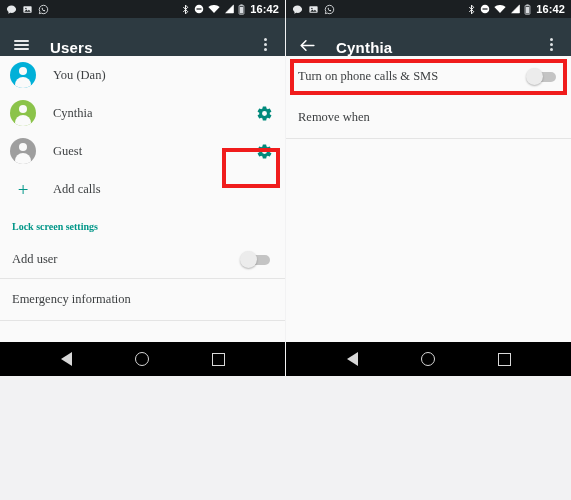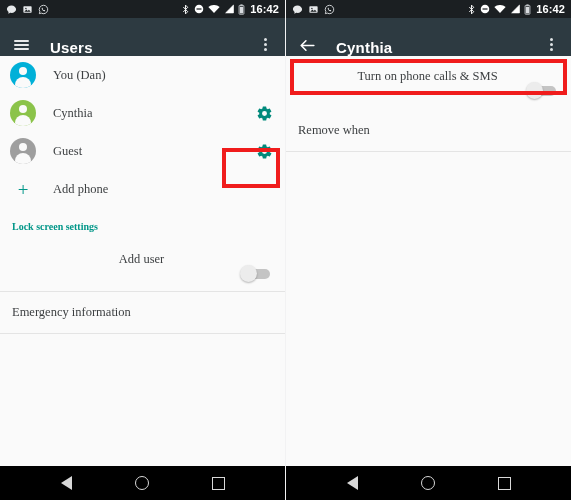--- a/index.html
+++ b/index.html
@@ -16,21 +16,21 @@
   .screens {
     position: relative;
     width: 571px;
     height: 500px;
     background: #f2f2f3;
     display: flex;
   }
   .phone {
     position: relative;
     width: 285px;
-    height: 500px;
+    height: 376px;
     background: #22c55e;
     display: flex;
     flex-direction: column;
     overflow: hidden;
   }
   .phone.right { margin-left: 1px; }
   .gutter {
     width: 0px;
     background: #f2f2f3;
   }
@@ -182,21 +182,20 @@
     padding: 13px 12px 11px 12px;
     font-size: 10px;
     font-weight: bold;
     color: #009688;
   }
 
   .pref-row {
     display: flex;
     align-items: center;
     padding: 9px 14px 11px 12px;
-    flex-direction: column;
   }
   .pref-texts { display: flex; flex-direction: column; }
   .pref-title {
     font-size: 12.5px;
     color: #3c3f41;
   }
   .pref-sub {
     font-size: 10.5px;
     color: #9a9a9a;
     margin-top: 2px;
@@ -379,21 +378,21 @@
         <div class="row-label">Guest</div>
         <div class="gear">
           <svg width="17" height="17" viewBox="0 0 24 24">
               <path fill="#00897b" d="M19.4 13c.04-.32.06-.66.06-1s-.02-.68-.07-1l2.1-1.62a.5.5 0 00.12-.64l-2-3.46a.5.5 0 00-.6-.22l-2.49 1a7.3 7.3 0 00-1.7-1l-.38-2.65A.49.49 0 0014 2h-4a.49.49 0 00-.49.41l-.38 2.65c-.61.25-1.17.59-1.69.98l-2.49-1a.5.5 0 00-.6.23l-2 3.46c-.13.22-.07.49.12.64L4.6 11a8.1 8.1 0 000 2l-2.11 1.63a.5.5 0 00-.12.64l2 3.46c.12.22.37.3.6.22l2.49-1c.52.4 1.08.73 1.69.98l.38 2.65c.03.24.24.42.49.42h4c.25 0 .46-.18.49-.42l.38-2.65c.6-.25 1.17-.58 1.69-.98l2.49 1c.23.09.49 0 .6-.22l2-3.46a.5.5 0 00-.12-.64L19.4 13zM12 15.5A3.5 3.5 0 1115.5 12 3.5 3.5 0 0112 15.5z"></path>
             </svg>
         </div>
       </div>
 
       <div class="user-row">
         <div class="plus-icon">+</div>
-        <div class="row-label">Add phone</div>
+        <div class="row-label">Add calls</div>
       </div>
 
       <div class="section-link">Lock screen settings</div>
 
       <div class="pref-row">
         <div class="pref-texts">
           <div class="pref-title">Add user</div>
         </div>
         <div class="toggle">
           <div class="track"></div>

